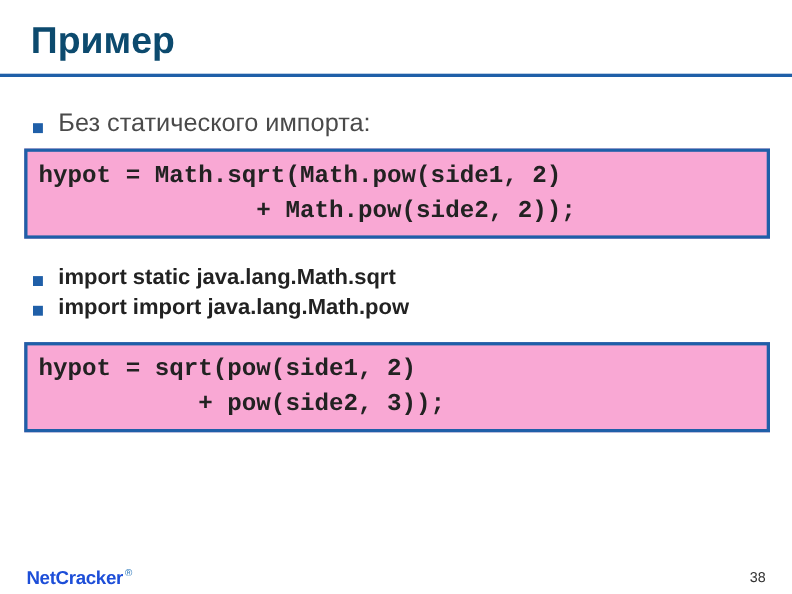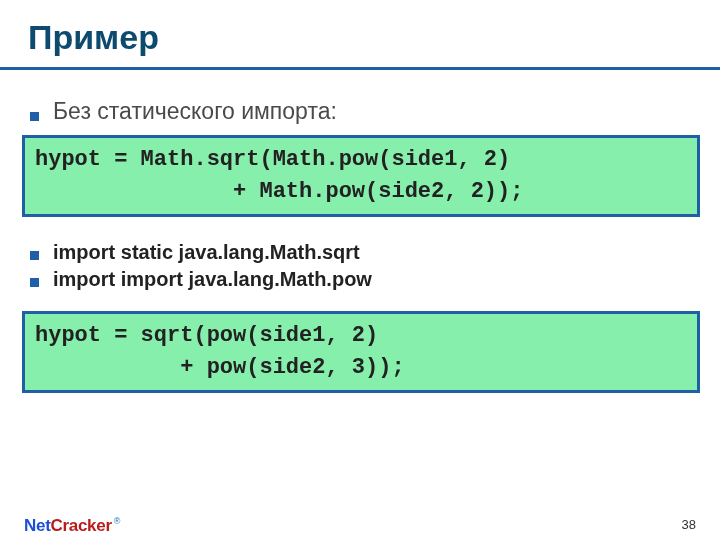--- a/index.html
+++ b/index.html
@@ -50,21 +50,21 @@
     color: #4a4a4a;
   }
   .mono {
     font-family: Liberation Sans, sans-serif;
     font-weight: bold;
     font-size: 20px;
     color: #222;
   }
   .codebox {
     border: 3px solid #1f5fa8;
-    background: #86efac;
+    background: #f9a8d4;
     padding: 6px 10px 6px 10px;
     margin: 6px -8px 24px -8px;
     font-family: "Courier New", Courier, monospace;
     font-weight: bold;
     font-size: 22px;
     color: #222;
     white-space: pre;
     line-height: 1.45;
   }
   .imports { margin-bottom: 20px; }
@@ -78,21 +78,21 @@
     justify-content: space-between;
     align-items: flex-end;
   }
   .logo {
     font-family: Arial, sans-serif;
     font-size: 17px;
     color: #1f5fa8;
     letter-spacing: -0.3px;
   }
   .logo .net { font-weight: bold; color: #1d4ed8; }
-  .logo .cracker { font-weight: bold; color: #b91c1c; }
+  .logo .cracker { font-weight: bold; color: #1d4ed8; }
   .logo .reg { font-size: 9px; vertical-align: super; color: #1f6fb6; margin-left: 2px; }
   .pagenum { font-size: 13px; color: #333; padding-bottom: 4px; margin-top: 20px; }
 </style>
 </head>
 <body>
 
 <div class="slide">
   <div class="title">Пример</div>
   <div class="rule"></div>
 

